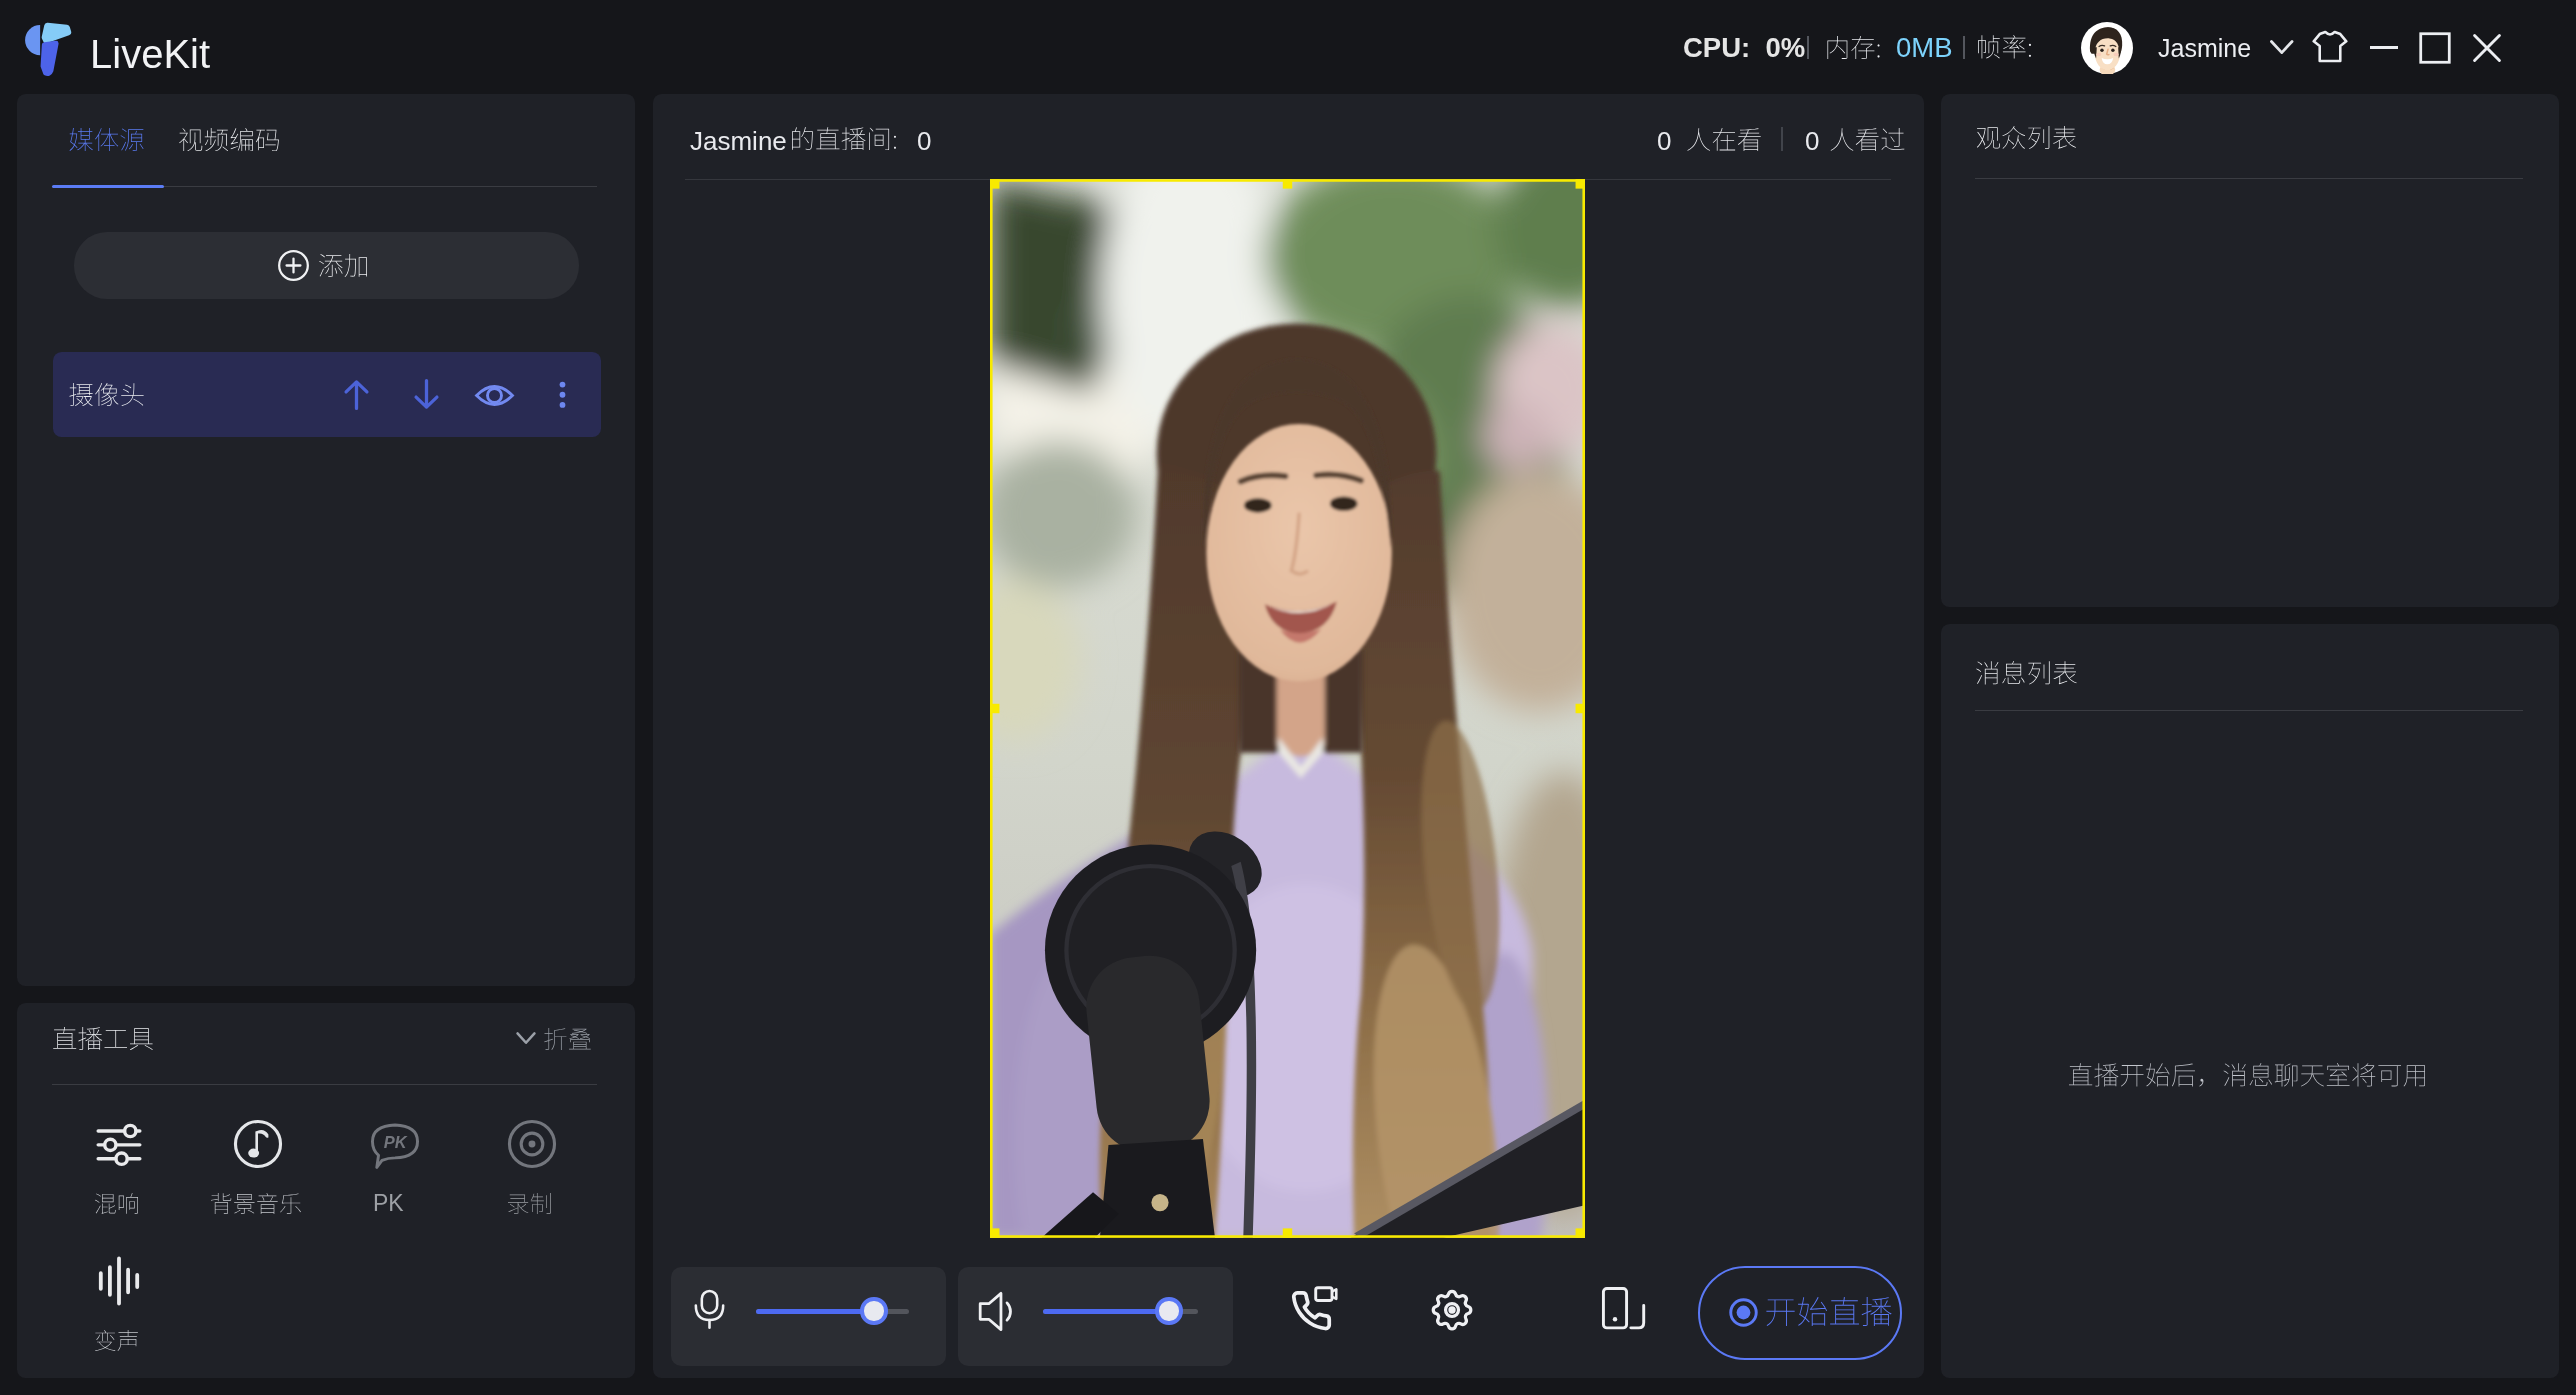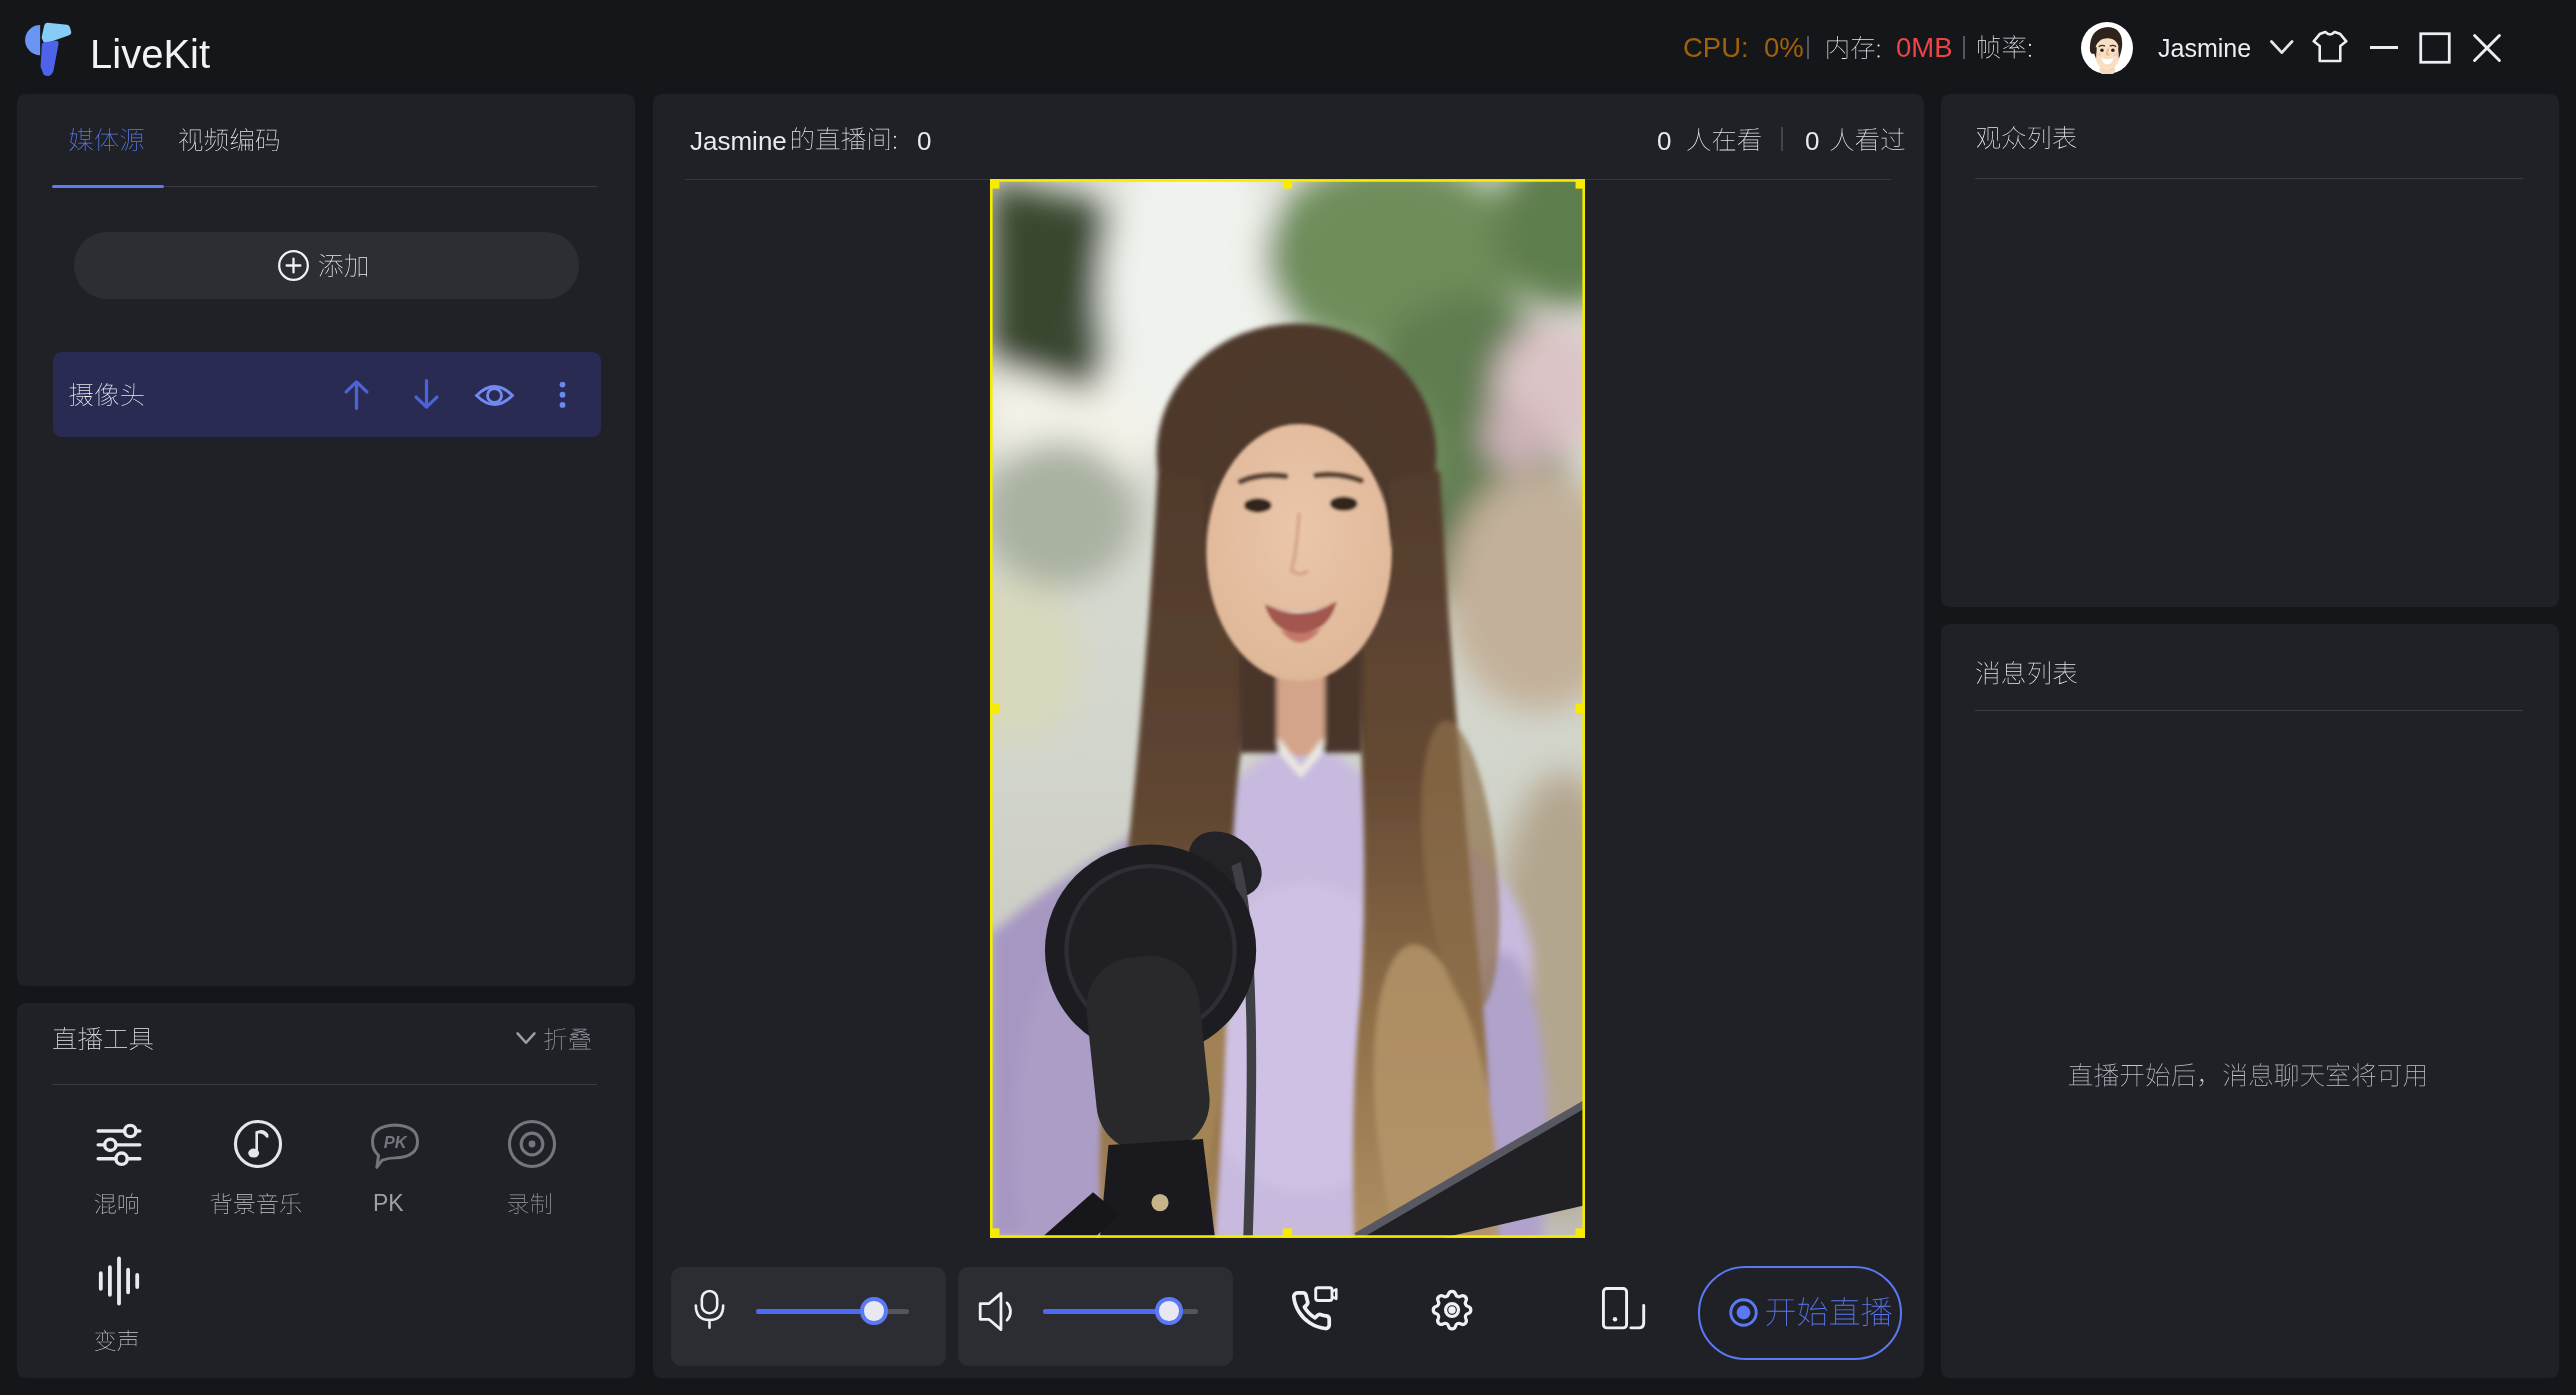--- a/index.html
+++ b/index.html
@@ -12,28 +12,28 @@
 <div class="panel" style="left:17px;top:1003px;width:618px;height:375px"></div>
 <div class="panel" style="left:653px;top:94px;width:1271px;height:1284px"></div>
 <div class="panel" style="left:1941px;top:94px;width:618px;height:513px"></div>
 <div class="panel" style="left:1941px;top:624px;width:618px;height:754px"></div>
 <svg class="abs" style="left:15.5px;top:19px" width="62" height="60" viewBox="0 0 72 70">
 <path d="M28,7 A17.6,17.6 0 1 0 28,42.2 Z" fill="#6a95f2"></path>
 <path d="M33.5,21.5 L36.5,8 L59,10.5 L60.5,15.5 L35,24.5 Z" fill="#85ccf7" stroke="#85ccf7" stroke-width="7.5" stroke-linejoin="round"></path>
 <path d="M33,30 L46.5,28.5 L40.5,60 Q38.5,65 34.5,63 L31.5,55 Z" fill="#4d63e9" stroke="#4d63e9" stroke-width="6" stroke-linejoin="round"></path>
 </svg>
 <div style="position:absolute;left:90px;top:32px;font-size:40px;color:#f2f3f5;font-weight:400;letter-spacing:0;white-space:pre">LiveKit</div>
-<div style="position:absolute;left:1683px;top:32px;font-size:27.5px;color:#a16207;font-weight:400;letter-spacing:0;white-space:pre">CPU:  0%</div>
+<div style="position:absolute;left:1683px;top:32px;font-size:27.5px;color:#e5e5e5;font-weight:700;letter-spacing:0;white-space:pre">CPU:  0%</div>
 <div class="abs" style="left:1807px;top:36px;width:1.7px;height:23px;background:#54575e"></div>
 <svg style="position:absolute;left:1827px;top:36px" width="53" height="23" viewBox="109 -831 2047 903">
     <g transform="scale(1,-1)">
       <path fill="#eceef2" d="M467 464 488 479Q531 443 577 401Q623 359 666 316Q710 274 748 235Q785 196 811 166L787 146Q762 177 725 216Q688 256 644 300Q601 343 556 385Q510 427 467 464ZM486 831H516V679Q516 633 512 580Q507 527 492 471Q477 415 444 358Q412 301 356 246Q299 192 213 142Q211 145 208 149Q204 153 200 158Q196 162 192 164Q277 212 332 264Q387 317 418 372Q450 427 464 480Q479 534 482 584Q486 635 486 679ZM109 655H878V625H138V-72H109ZM863 655H892V-9Q892 -34 884 -46Q876 -58 856 -63Q835 -67 790 -68Q745 -68 677 -68Q676 -63 674 -58Q672 -52 670 -46Q668 -39 665 -34Q707 -35 742 -36Q777 -36 802 -36Q828 -35 838 -35Q853 -34 858 -28Q863 -23 863 -10ZM1322 257H1953V228H1322ZM1414 523H1856V493H1414ZM1624 353H1654V-18Q1654 -39 1647 -49Q1640 -59 1622 -64Q1603 -68 1562 -68Q1522 -68 1453 -68Q1451 -62 1448 -54Q1444 -47 1439 -40Q1481 -41 1514 -42Q1547 -42 1570 -42Q1592 -41 1602 -40Q1616 -39 1620 -34Q1624 -30 1624 -19ZM1846 523H1853L1859 524L1880 511Q1851 477 1811 444Q1771 411 1728 383Q1684 355 1644 334Q1641 339 1635 344Q1629 349 1624 353Q1664 372 1706 400Q1748 427 1785 458Q1822 488 1846 516ZM1070 699H1930V670H1070ZM1402 830 1432 822Q1399 714 1348 607Q1297 500 1226 406Q1156 313 1063 243Q1061 246 1058 250Q1054 254 1050 258Q1046 263 1043 265Q1111 316 1167 381Q1223 446 1268 520Q1313 594 1346 672Q1380 751 1402 830ZM1208 430H1237V-68H1208ZM2115 415Q2100 415 2088 426Q2075 437 2075 458Q2075 480 2088 492Q2100 503 2115 503Q2131 503 2144 492Q2156 480 2156 458Q2156 437 2144 426Q2131 415 2115 415ZM2115 -13Q2100 -13 2088 -2Q2075 10 2075 30Q2075 52 2088 64Q2100 75 2115 75Q2131 75 2144 64Q2156 52 2156 30Q2156 10 2144 -2Q2131 -13 2115 -13Z"></path>
     </g>
   </svg>
-<div style="position:absolute;left:1896px;top:32px;font-size:27.5px;color:#ef4444;font-weight:400;letter-spacing:0;white-space:pre">0MB</div>
+<div style="position:absolute;left:1896px;top:32px;font-size:27.5px;color:#7dd3fc;font-weight:400;letter-spacing:0;white-space:pre">0MB</div>
 <div class="abs" style="left:1963px;top:36px;width:1.7px;height:23px;background:#54575e"></div>
 <svg style="position:absolute;left:1978px;top:35px" width="53" height="23.5" viewBox="87 -839 2069 912">
     <g transform="scale(1,-1)">
       <path fill="#eceef2" d="M676 725H937V696H676ZM668 829H697V586H668ZM704 75 722 93Q761 73 802 48Q842 22 878 -4Q913 -29 935 -51L917 -73Q894 -51 858 -24Q823 2 782 28Q742 54 704 75ZM497 586H874V126H845V557H526V126H497ZM226 828H255V-71H226ZM87 634H383V605H117V133H87ZM370 634H399V180Q399 167 396 159Q392 151 381 146Q371 142 354 141Q336 140 310 140Q309 146 305 154Q301 163 296 170Q320 169 336 169Q353 169 360 169Q370 170 370 180ZM672 466H702V299Q702 255 694 206Q686 157 658 108Q631 59 574 13Q518 -33 421 -72Q419 -68 416 -64Q412 -60 408 -56Q405 -52 402 -49Q497 -13 552 30Q606 73 632 120Q658 166 665 212Q672 258 672 298ZM1485 295H1515V-71H1485ZM1059 198H1942V169H1059ZM1073 730H1938V701H1073ZM1841 643 1867 625Q1832 590 1789 555Q1746 520 1708 494L1686 512Q1711 529 1740 552Q1768 575 1795 599Q1822 623 1841 643ZM1553 448 1577 463Q1602 439 1626 410Q1651 381 1672 354Q1693 326 1705 304L1679 286Q1668 308 1648 336Q1627 365 1602 394Q1578 424 1553 448ZM1072 320Q1118 342 1184 376Q1250 410 1317 446L1325 421Q1264 387 1202 354Q1141 321 1090 295ZM1102 623 1124 641Q1152 624 1182 603Q1211 582 1236 561Q1262 540 1279 522L1256 501Q1240 519 1214 540Q1189 562 1160 584Q1130 606 1102 623ZM1685 424 1710 441Q1745 420 1782 394Q1820 368 1854 342Q1888 316 1910 295L1885 276Q1864 297 1830 323Q1797 349 1759 376Q1721 402 1685 424ZM1331 504Q1330 508 1328 514Q1327 521 1325 527Q1323 533 1321 537Q1331 539 1342 547Q1352 555 1364 568Q1373 577 1393 601Q1413 625 1437 658Q1461 691 1479 724L1510 711Q1476 656 1437 608Q1398 560 1360 525V524Q1360 524 1356 522Q1351 521 1346 518Q1340 515 1336 512Q1331 508 1331 504ZM1331 504V530L1355 543L1561 560Q1558 554 1556 545Q1553 536 1551 531Q1482 525 1440 520Q1399 516 1377 514Q1355 511 1346 508Q1336 506 1331 504ZM1311 305Q1310 309 1308 315Q1306 321 1304 328Q1302 334 1300 339Q1314 341 1334 355Q1354 369 1378 390Q1392 401 1419 426Q1446 452 1480 486Q1515 521 1552 562Q1588 602 1621 644L1651 628Q1575 540 1496 462Q1418 383 1340 326V325Q1340 325 1336 324Q1331 322 1326 319Q1320 316 1316 312Q1311 309 1311 305ZM1311 305V331L1336 345L1649 373Q1650 366 1652 358Q1654 350 1656 345Q1544 334 1478 328Q1412 321 1378 317Q1344 313 1330 310Q1317 308 1311 305ZM1461 829 1485 839Q1505 814 1524 782Q1542 751 1551 728L1525 716Q1516 739 1498 771Q1479 803 1461 829ZM2115 415Q2100 415 2088 426Q2075 437 2075 458Q2075 480 2088 492Q2100 503 2115 503Q2131 503 2144 492Q2156 480 2156 458Q2156 437 2144 426Q2131 415 2115 415ZM2115 -13Q2100 -13 2088 -2Q2075 10 2075 30Q2075 52 2088 64Q2100 75 2115 75Q2131 75 2144 64Q2156 52 2156 30Q2156 10 2144 -2Q2131 -13 2115 -13Z"></path>
     </g>
   </svg>
 <svg class="abs" style="left:2081px;top:21.5px" width="52" height="52" viewBox="0 0 60 60">
 <circle cx="30" cy="30" r="30" fill="#ffffff"></circle>
 <ellipse cx="30.5" cy="55" rx="9" ry="7" fill="#f6d9bb"></ellipse>
 <path d="M24,51.5 Q31,56 38,51.5 L37,54 Q31,57 25,54 Z" fill="#e8965a"></path>

